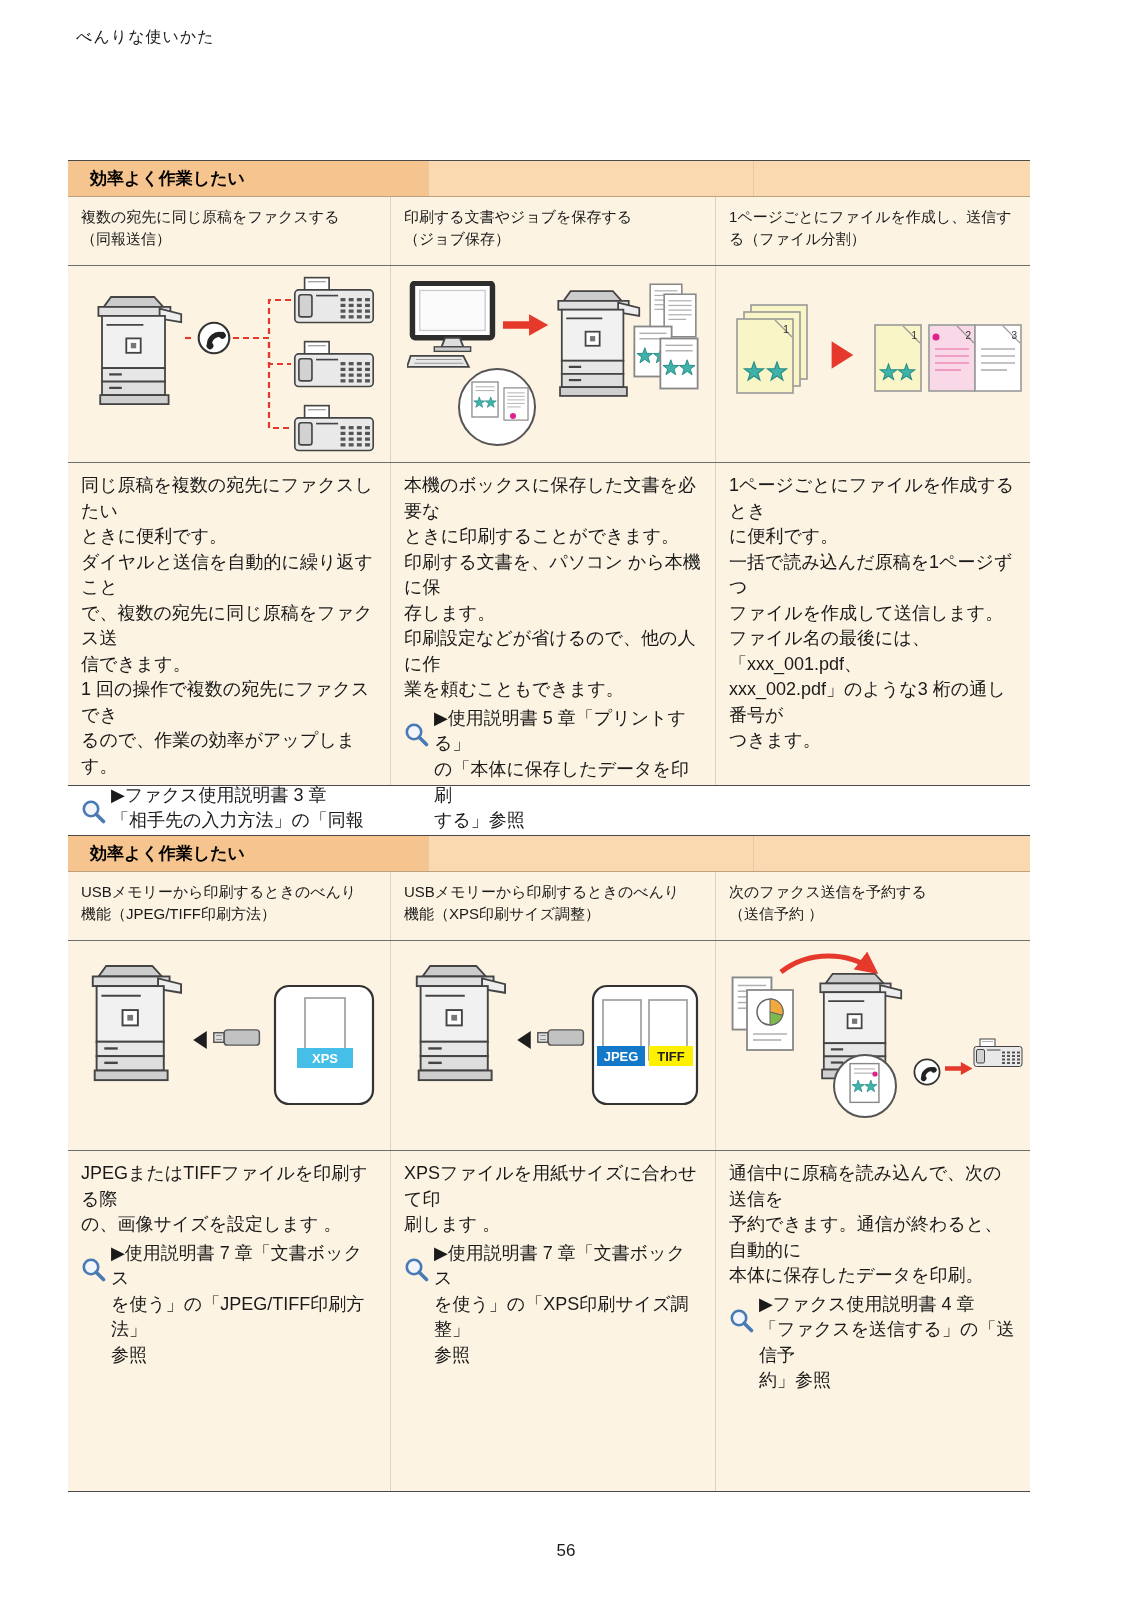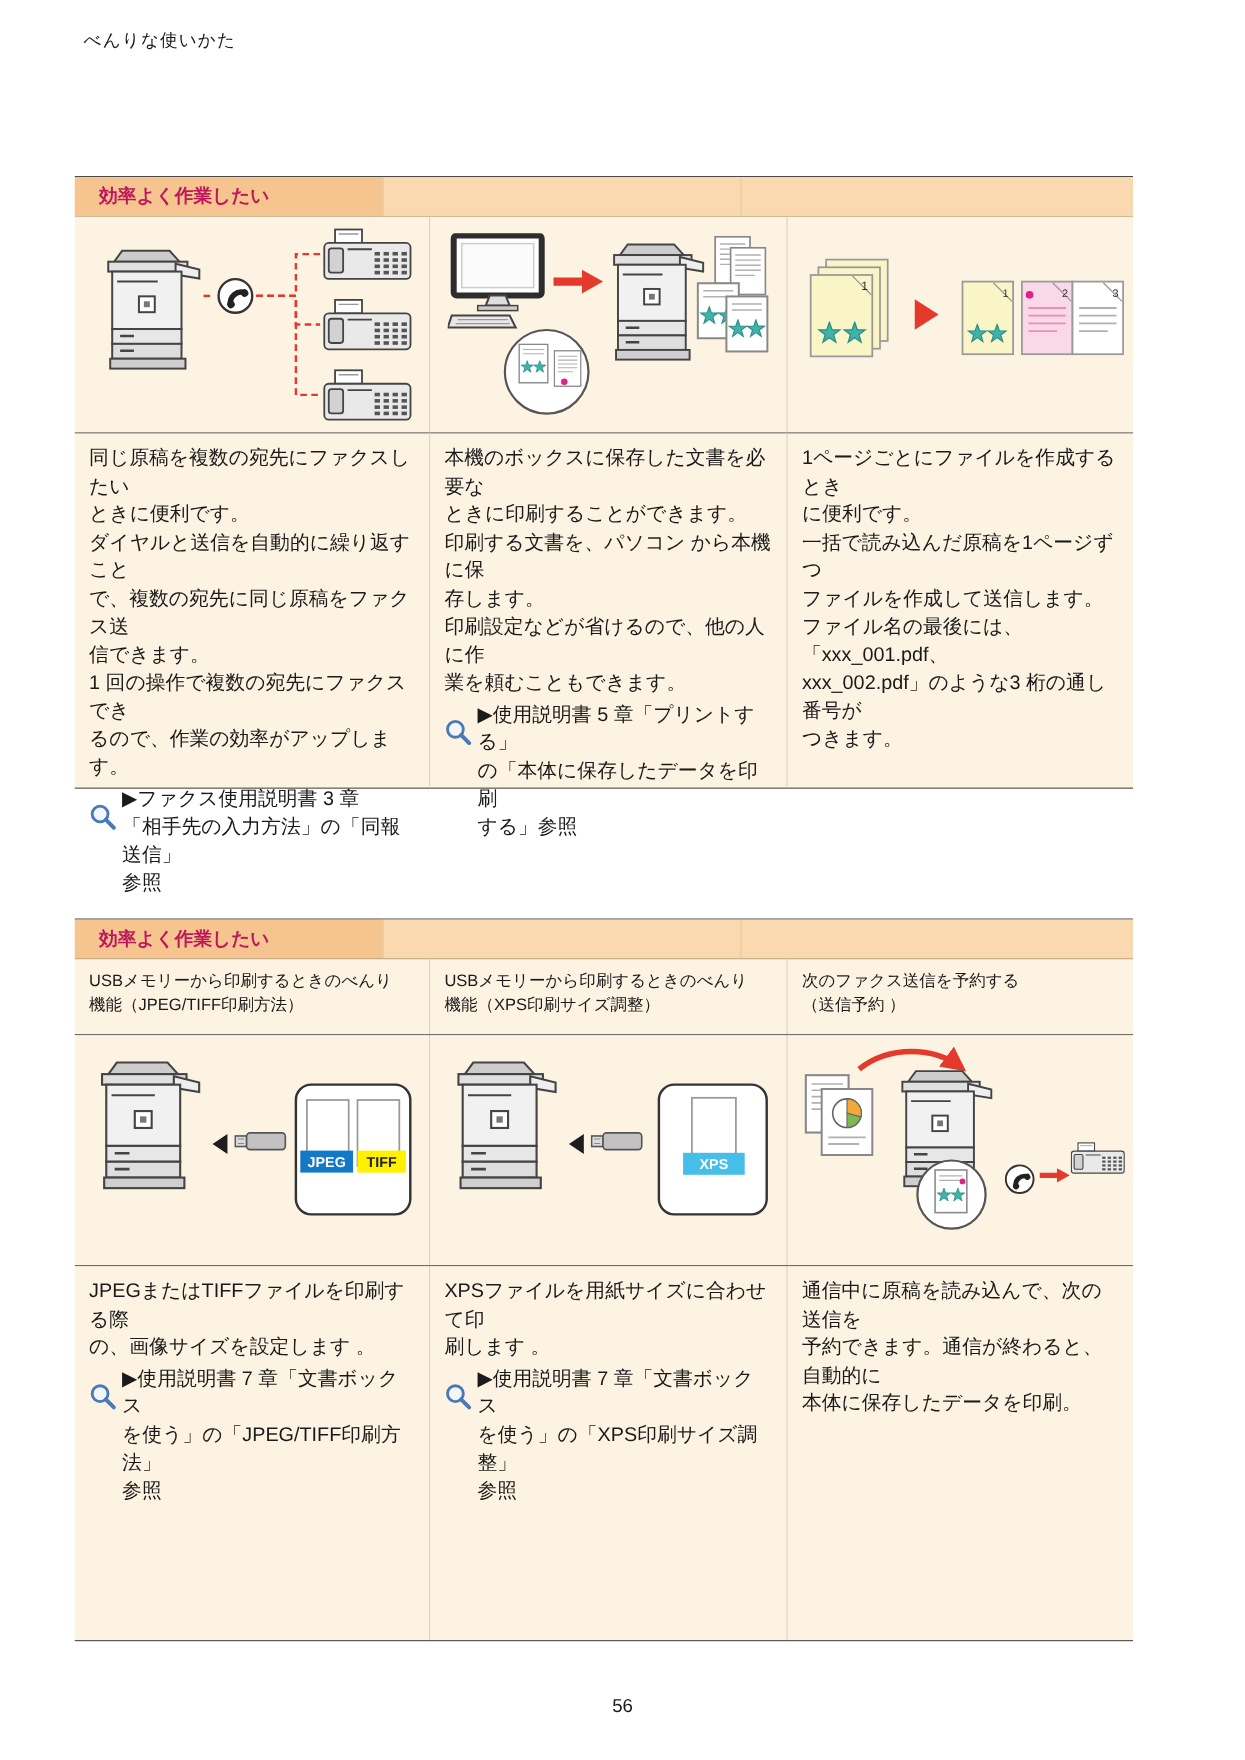--- a/index.html
+++ b/index.html
@@ -15,23 +15,23 @@
 
   .block {
     position:absolute; left:68px; width:962px;
     background:#FCF3E2;
     border-top:1px solid #4a4a4a;
     border-bottom:1px solid #4a4a4a;
   }
   .bar { display:flex; height:36px; border-bottom:1px solid #bda27d; }
   .bar-cell { height:100%; }
   .bar-cell.main {
-    width:280px; background:#F6C48E;
+    width:360px; background:#F6C48E;
     font-weight:bold; font-size:17px; line-height:35px;
-    padding-left:22px; color:#be185d;
+    padding-left:22px; color:#000000;
   }
   .bar-cell.c2 { width:325px; background:#FBD9B0; border-left:1px solid #e6c9a2; }
   .bar-cell.c3 { flex:1; background:#FBD9B0; border-left:1px solid #e6c9a2; }
 
   .row { display:flex; }
   .col { width:322px; padding:9px 13px 0 13px; }
   .col:nth-child(2) { width:325px; border-left:1px solid #dcd3c0; }
   .col:nth-child(3) { flex:1; border-left:1px solid #dcd3c0; }
 
   .titles { border-bottom:1px solid #6e6e6e; }
@@ -165,20 +165,28 @@
 
 <div class="page-header">べんりな使いかた</div>
 
 <section class="block" style="top:160px">
   <div class="bar">
     <div class="bar-cell main">効率よく作業したい</div>
     <div class="bar-cell c2"></div>
     <div class="bar-cell c3"></div>
   </div>
 
+  <div class="row titles" style="height:69px">
+    <div class="col">複数の宛先に同じ原稿をファクスする
+（同報送信）</div>
+    <div class="col">印刷する文書やジョブを保存する
+（ジョブ保存）</div>
+    <div class="col">1ページごとにファイルを作成し、送信す
+る（ファイル分割）</div>
+  </div>
 
   <div class="row illos" style="height:197px">
     <div class="col">
       <svg viewBox="0 0 300 190" width="300" height="190">
         <use href="#sym-mfp" x="14" y="26" width="90" height="112"></use>
         <g stroke="#E5392C" stroke-width="2.2" stroke-dasharray="6 4" fill="none">
           <path d="M106,69 H116"></path>
           <path d="M154,69 H190 V31 H212"></path>
           <path d="M154,69 H190 V95 H212"></path>
           <path d="M154,69 H190 V159 H212"></path>
@@ -317,38 +325,38 @@
     <div class="col">次のファクス送信を予約する
 （送信予約 ）</div>
   </div>
 
   <div class="row illos" style="height:210px">
     <div class="col">
       <svg viewBox="0 0 300 200" width="300" height="200">
         <use href="#sym-mfp" x="8" y="18" width="96" height="119"></use>
         <use href="#sym-tri-left" x="112" y="82" width="18" height="24"></use>
         <use href="#sym-usb" x="134" y="82" width="48" height="19"></use>
+        <rect x="196" y="40" width="98" height="118" rx="14" fill="#fff" stroke="#333" stroke-width="2.2"></rect>
+        <rect x="226" y="52" width="40" height="62" fill="#fff" stroke="#999" stroke-width="1.6"></rect>
+        <rect x="218" y="102" width="56" height="20" fill="#45BEE8"></rect>
+        <text x="246" y="116.5" font-size="13" font-weight="bold" fill="#fff" text-anchor="middle">XPS</text>
+      </svg>
+    </div>
+    <div class="col">
+      <svg viewBox="0 0 300 200" width="300" height="200">
+        <use href="#sym-mfp" x="8" y="18" width="96" height="119"></use>
+        <use href="#sym-tri-left" x="112" y="82" width="18" height="24"></use>
+        <use href="#sym-usb" x="134" y="82" width="48" height="19"></use>
         <rect x="190" y="40" width="104" height="118" rx="14" fill="#fff" stroke="#333" stroke-width="2.2"></rect>
         <rect x="200" y="54" width="38" height="60" fill="#fff" stroke="#999" stroke-width="1.6"></rect>
         <rect x="246" y="54" width="38" height="60" fill="#fff" stroke="#999" stroke-width="1.6"></rect>
         <rect x="194" y="100" width="48" height="20" fill="#1478C8"></rect>
         <text x="218" y="114.5" font-size="13" font-weight="bold" fill="#fff" text-anchor="middle">JPEG</text>
         <rect x="246" y="100" width="44" height="20" fill="#FFF000"></rect>
         <text x="268" y="114.5" font-size="13" font-weight="bold" fill="#222" text-anchor="middle">TIFF</text>
-      </svg>
-    </div>
-    <div class="col">
-      <svg viewBox="0 0 300 200" width="300" height="200">
-        <use href="#sym-mfp" x="8" y="18" width="96" height="119"></use>
-        <use href="#sym-tri-left" x="112" y="82" width="18" height="24"></use>
-        <use href="#sym-usb" x="134" y="82" width="48" height="19"></use>
-        <rect x="196" y="40" width="98" height="118" rx="14" fill="#fff" stroke="#333" stroke-width="2.2"></rect>
-        <rect x="226" y="52" width="40" height="62" fill="#fff" stroke="#999" stroke-width="1.6"></rect>
-        <rect x="218" y="102" width="56" height="20" fill="#45BEE8"></rect>
-        <text x="246" y="116.5" font-size="13" font-weight="bold" fill="#fff" text-anchor="middle">XPS</text>
       </svg>
     </div>
     <div class="col">
       <svg viewBox="0 0 300 200" width="300" height="200">
         <path d="M58,26 C 86,4 126,6 150,24" fill="none" stroke="#E5392C" stroke-width="5" marker-end="url(#red-head)"></path>
         <use href="#sym-doc-lines" x="8" y="30" width="42" height="55"></use>
         <g>
           <rect x="24" y="44" width="46" height="60" fill="#fff" stroke="#888" stroke-width="1.8"></rect>
           <circle cx="47" cy="66" r="13" fill="#fff" stroke="#666" stroke-width="1.5"></circle>
           <path d="M47,66 L47,53 A13,13 0 0 1 59.6,69.4 Z" fill="#F2A93B" stroke="#666" stroke-width="1"></path>
@@ -395,17 +403,28 @@
         </span>
         <span class="ref-text">▶使用説明書 7 章「文書ボックス
 を使う」の「XPS印刷サイズ調整」
 参照</span>
       </div>
     </div>
     <div class="col">
       <div class="body-text">通信中に原稿を読み込んで、次の送信を
 予約できます。通信が終わると、自動的に
 本体に保存したデータを印刷。</div>
+      <div class="ref">
+        <span class="mag">
+          <svg width="26" height="26" viewBox="0 0 26 26">
+              <circle cx="10" cy="10" r="7.2" fill="#F2F6FB" stroke="#4a7ab5" stroke-width="2.6"></circle>
+              <line x1="15.2" y1="15.2" x2="22.5" y2="22.5" stroke="#4a7ab5" stroke-width="3.6" stroke-linecap="round"></line>
+            </svg>
+        </span>
+        <span class="ref-text">▶ファクス使用説明書 4 章
+「ファクスを送信する」の「送信予
+約」参照</span>
+      </div>
     </div>
   </div>
 </section>
 
 <div class="page-number">56</div>
 
 </body></html>

